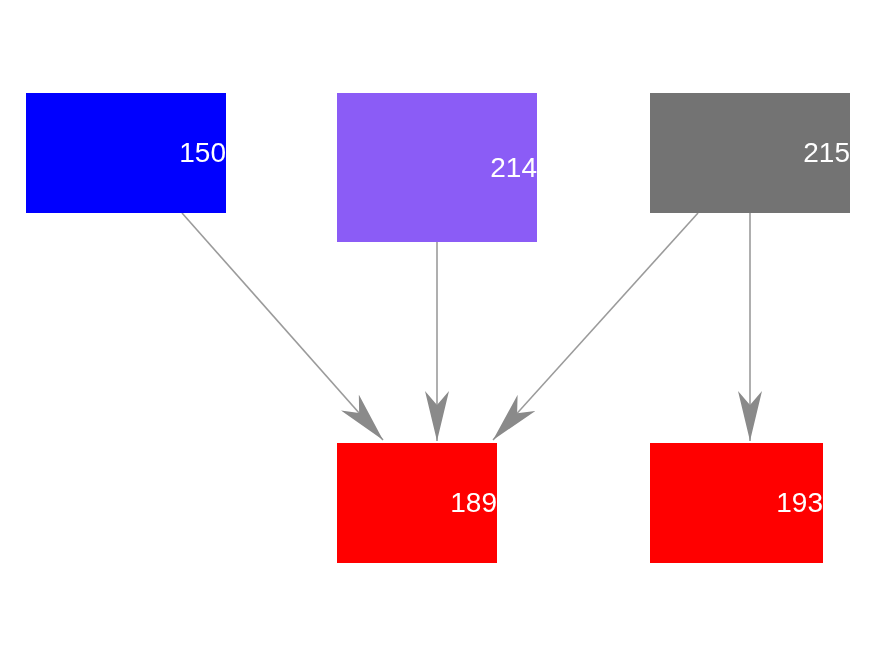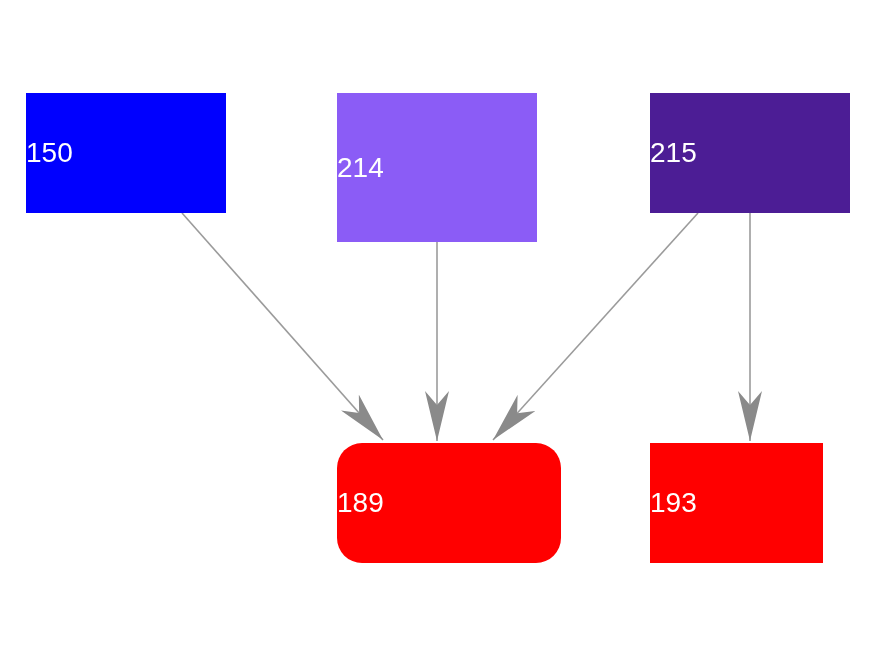--- a/index.html
+++ b/index.html
@@ -23,21 +23,21 @@
     position: absolute;
     left: 0;
     top: 0;
     width: 875px;
     height: 656px;
   }
   .node {
     position: absolute;
     display: flex;
     align-items: center;
-    justify-content: flex-start;
+    justify-content: flex-end;
     box-sizing: border-box;
   }
   .node-label {
     user-select: none;
     line-height: 1;
   }
 </style>
 </head>
 <body style="background: rgb(255, 255, 255);">
 
@@ -55,23 +55,23 @@
         <line x1="750" y1="213" x2="750" y2="441" stroke="#9b9b9b" stroke-width="1.6" marker-end="url(#arrowhead)"></line>
       </g>
   </svg>
   <div id="node-layer">
       <div class="node" style="left: 26px; top: 93px; width: 200px; height: 120px; background: rgb(0, 0, 255);">
         <span class="node-label" style="color: rgb(255, 255, 255); font-size: 28px;">150</span>
       </div>
       <div class="node" style="left: 337px; top: 93px; width: 200px; height: 149px; background: #8b5cf6;">
         <span class="node-label" style="color: rgb(255, 255, 255); font-size: 28px;">214</span>
       </div>
-      <div class="node" style="left: 650px; top: 93px; width: 200px; height: 120px; background: #4c1d95;">
+      <div class="node" style="left: 650px; top: 93px; width: 200px; height: 120px; background: #737373;">
         <span class="node-label" style="color: rgb(255, 255, 255); font-size: 28px;">215</span>
       </div>
-      <div class="node" style="left: 337px; top: 443px; width: 224px; height: 120px; background: rgb(255, 0, 0); border-radius: 25px;">
+      <div class="node" style="left: 337px; top: 443px; width: 160px; height: 120px; background: rgb(255, 0, 0);">
         <span class="node-label" style="color: rgb(255, 255, 255); font-size: 28px;">189</span>
       </div>
       <div class="node" style="left: 650px; top: 443px; width: 173px; height: 120px; background: rgb(255, 0, 0);">
         <span class="node-label" style="color: rgb(255, 255, 255); font-size: 28px;">193</span>
       </div>
     </div>
 </div>
 
 </body></html>

